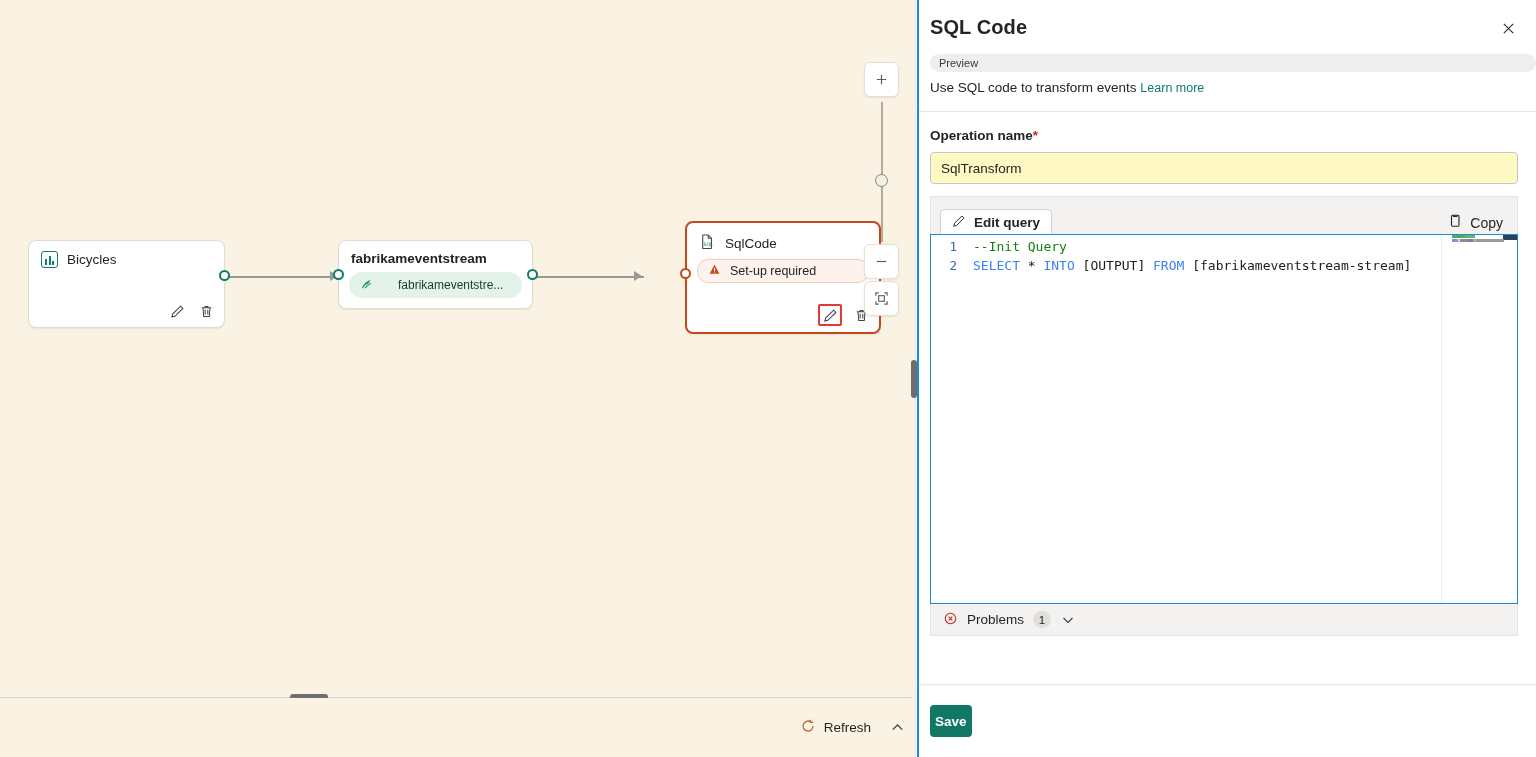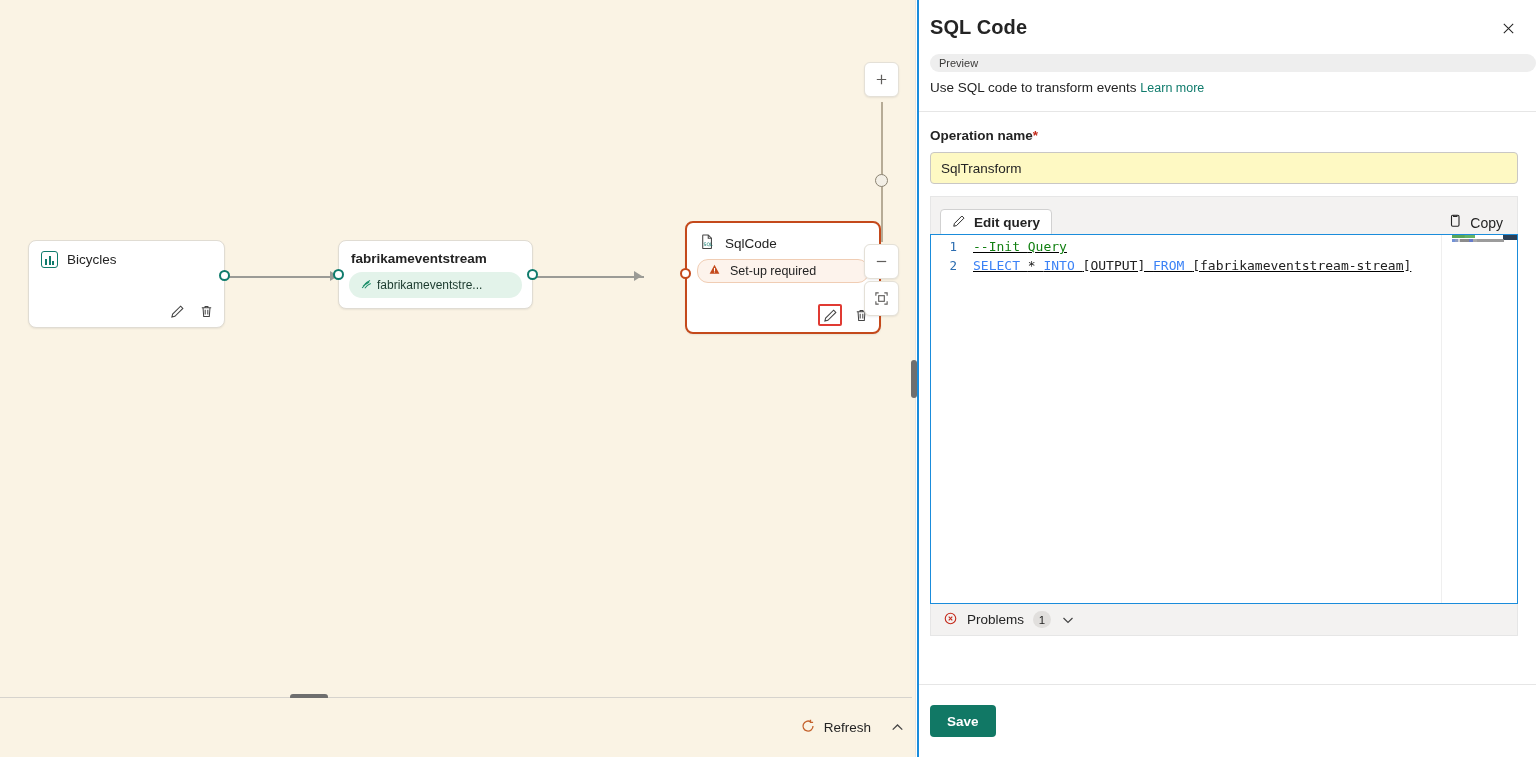--- a/index.html
+++ b/index.html
@@ -60,21 +60,21 @@
   .chart-icon i { display:block; width: 2px; background: #0f7b6c; }
 
   
   #node-stream { left: 338px; top: 240px; width: 195px; height: 69px; }
   .pill-stream {
     margin: 4px 10px 0 10px;
     background: #e3f3ea;
     color: #1b3a2e;
     border-radius: 14px;
     height: 26px;
-    display: flex; align-items: center; gap: 3px;
+    display: flex; align-items: center; gap: 24px;
     padding: 0 11px;
     font-size: 12px;
   }
 
   
   #node-sql {
     left: 645px; top: 221px; width: 196px; height: 113px;
     border: 2px solid #c4491b; border-radius: 8px; margin-left: 40px;
   }
   .pill-warn {
@@ -231,21 +231,21 @@
   .editor-top-strip { height: 2px; background: #ffffff; }
   .code-line {
     display: flex; align-items: flex-start;
     font-family: "DejaVu Sans Mono", monospace;
     font-size: 13px; line-height: 19px;
   }
   .ln {
     width: 42px; text-align: right; padding-right: 16px;
     color: #2b6cb0; font-size: 12.5px; user-select: none;
   }
-  .code-text { white-space: pre; text-decoration: underline; }
+  .code-text { white-space: pre; }
   .c-comment { color: #128012; }
   .c-kw { color: #3b82f6; }
   .c-plain { color: #202020; }
   .minimap {
     position: absolute; right: 0; top: 0; width: 76px; height: 100%;
     border-left: 1px solid #efefef; background: #ffffff;
   }
   .minimap-line {
     position: absolute; left: 10px; top: 4px; height: 3px; width: 56px;
     background: linear-gradient(90deg,#5a7fd0 0 6%, #7a8cb8 6% 11%, #cfcfcf 11% 14%,
@@ -278,21 +278,21 @@
   }
   .chev { cursor: pointer; display:flex; }
 
   .panel-footer {
     border-top: 1px solid #e6e6e6;
     height: 73px; display: flex; align-items: center; padding-left: 11px;
     background: #ffffff;
   }
   .btn-save {
     background: #117865; color: #ffffff; border: none; border-radius: 4px;
-    height: 32px; padding: 0 17px; font-size: 13.5px; font-weight: bold;
+    height: 32px; padding: 0 5px; font-size: 13.5px; font-weight: bold;
     cursor: pointer; font-family: "Liberation Sans", sans-serif;
   }
 </style>
 </head>
 <body>
 
 <div id="app">
 
   <div class="canvas-area">
     <div class="canvas-surface">

